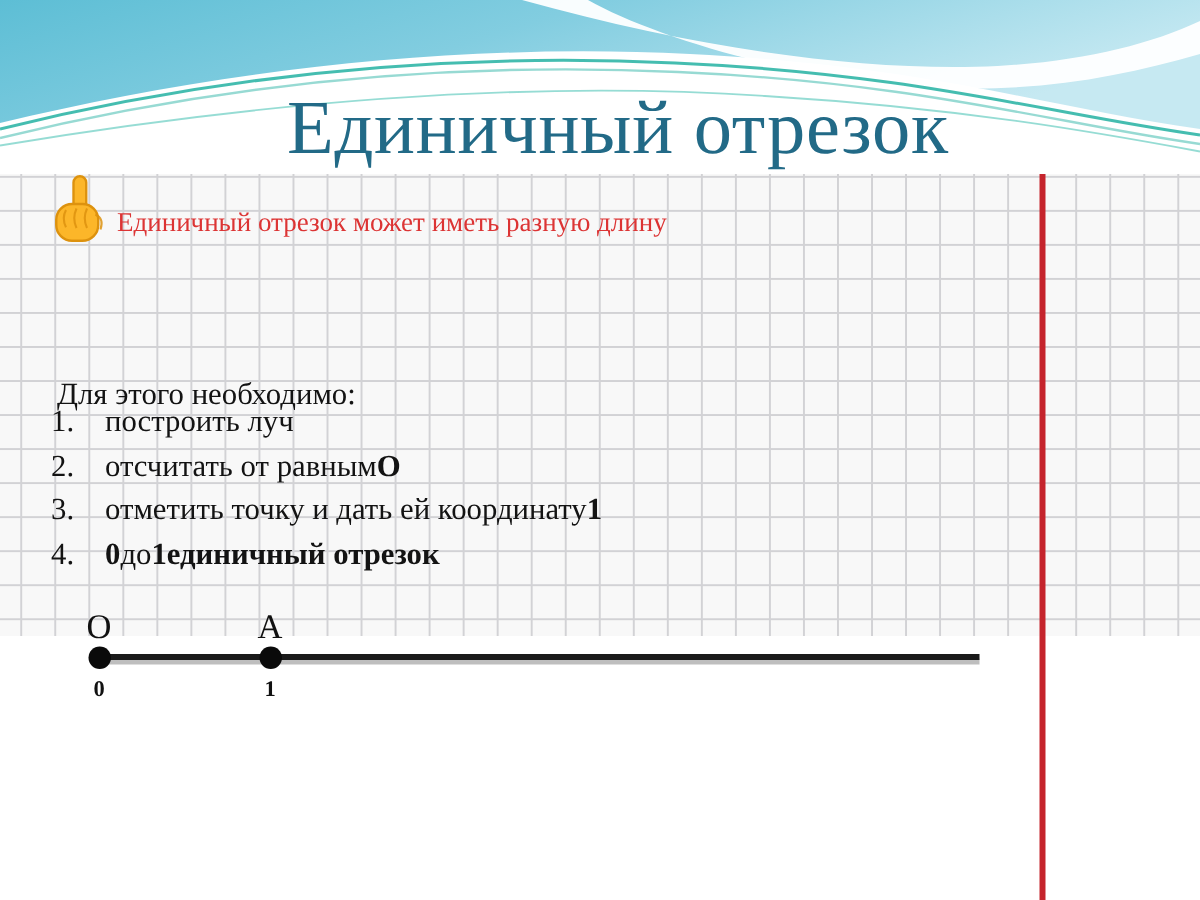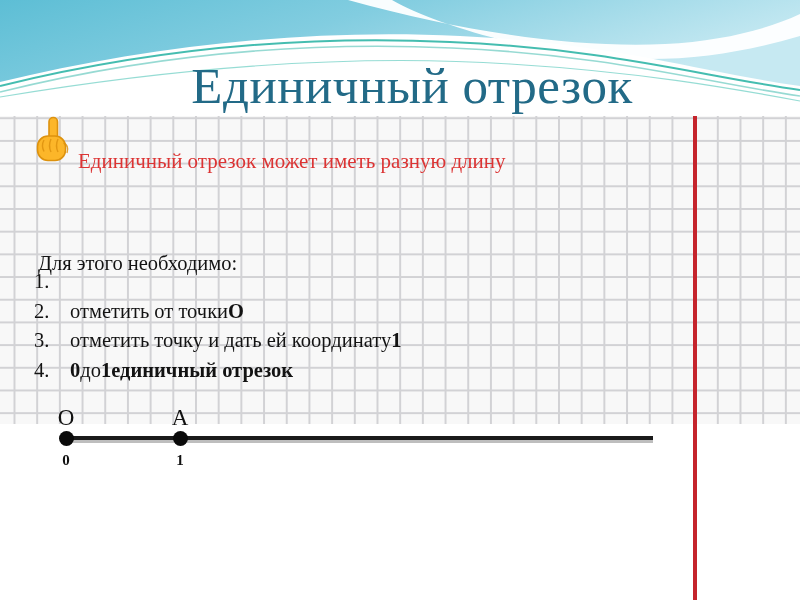--- a/index.html
+++ b/index.html
@@ -20,22 +20,22 @@
     position:absolute;left:0;right:0;top:60px;text-align:center;
     transform:translateX(12px);
     font-size:51px;line-height:1.05;color:#226a87;letter-spacing:0.5px;
     white-space:nowrap;
   }
   
   .margin-line{position:absolute;left:693px;top:116px;width:3.5px;height:484px;background:#c5242c;}
   
   .hand{position:absolute;left:33px;top:116px;width:41px;height:47px;}
   .callout{
-    position:absolute;left:78px;top:149px;
-    font-size:21px;color:#dc3434;white-space:nowrap;
+    position:absolute;left:78px;top:138px;
+    font-size:18px;color:#dc3434;white-space:nowrap;
   }
   
   .para{
     position:absolute;left:38px;top:178px;width:650px;
     font-size:21px;line-height:30px;color:#131313;
   }
   .para .b, .step .b{font-weight:bold;}
   .intro{
     position:absolute;left:38px;top:252px;
     font-size:20.5px;color:#131313;white-space:nowrap;
@@ -102,24 +102,25 @@
   </div>
 
   <div class="callout">Единичный отрезок может иметь разную длину</div>
 
 
   <div class="intro">Для этого необходимо:</div>
 
   <div class="steps">
     <div class="step">
       <span class="num">1.</span>
+      <span>построить луч</span>
     </div>
     <div class="step">
       <span class="num">2.</span>
-      <span>отметить от точки </span>
+      <span>отсчитать от равным </span>
         <span class="b">О</span>
     </div>
     <div class="step">
       <span class="num">3.</span>
       <span>отметить точку и дать ей координату </span>
         <span class="b">1</span>
     </div>
     <div class="step">
       <span class="num">4.</span>
         <span class="b">0</span>

